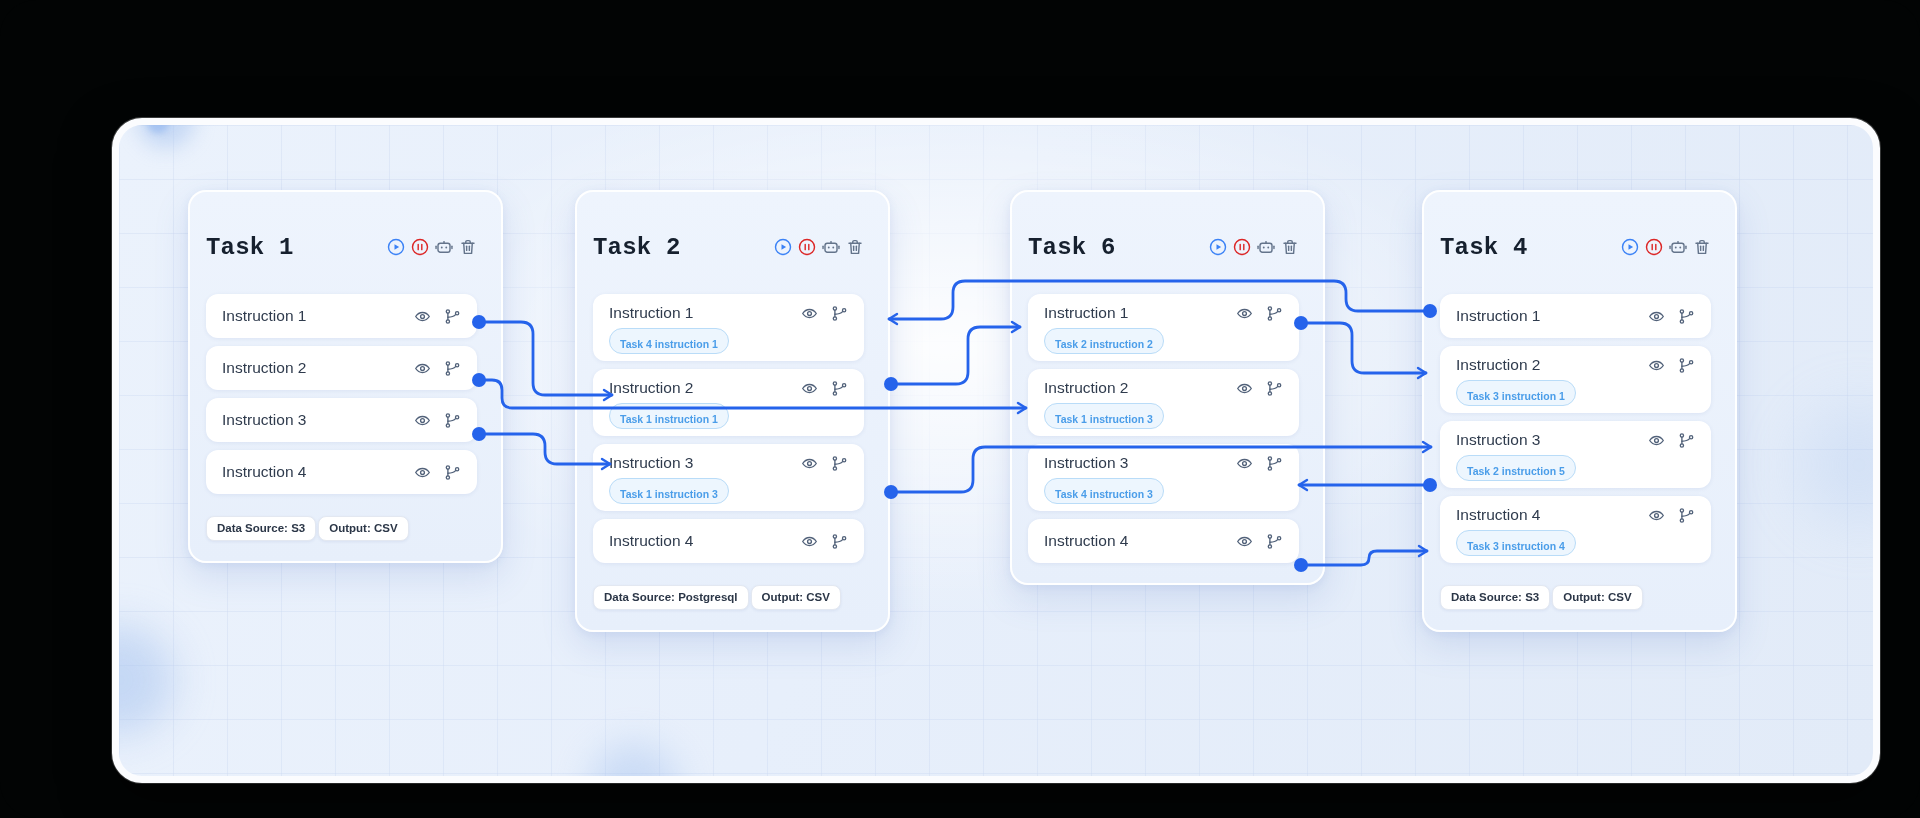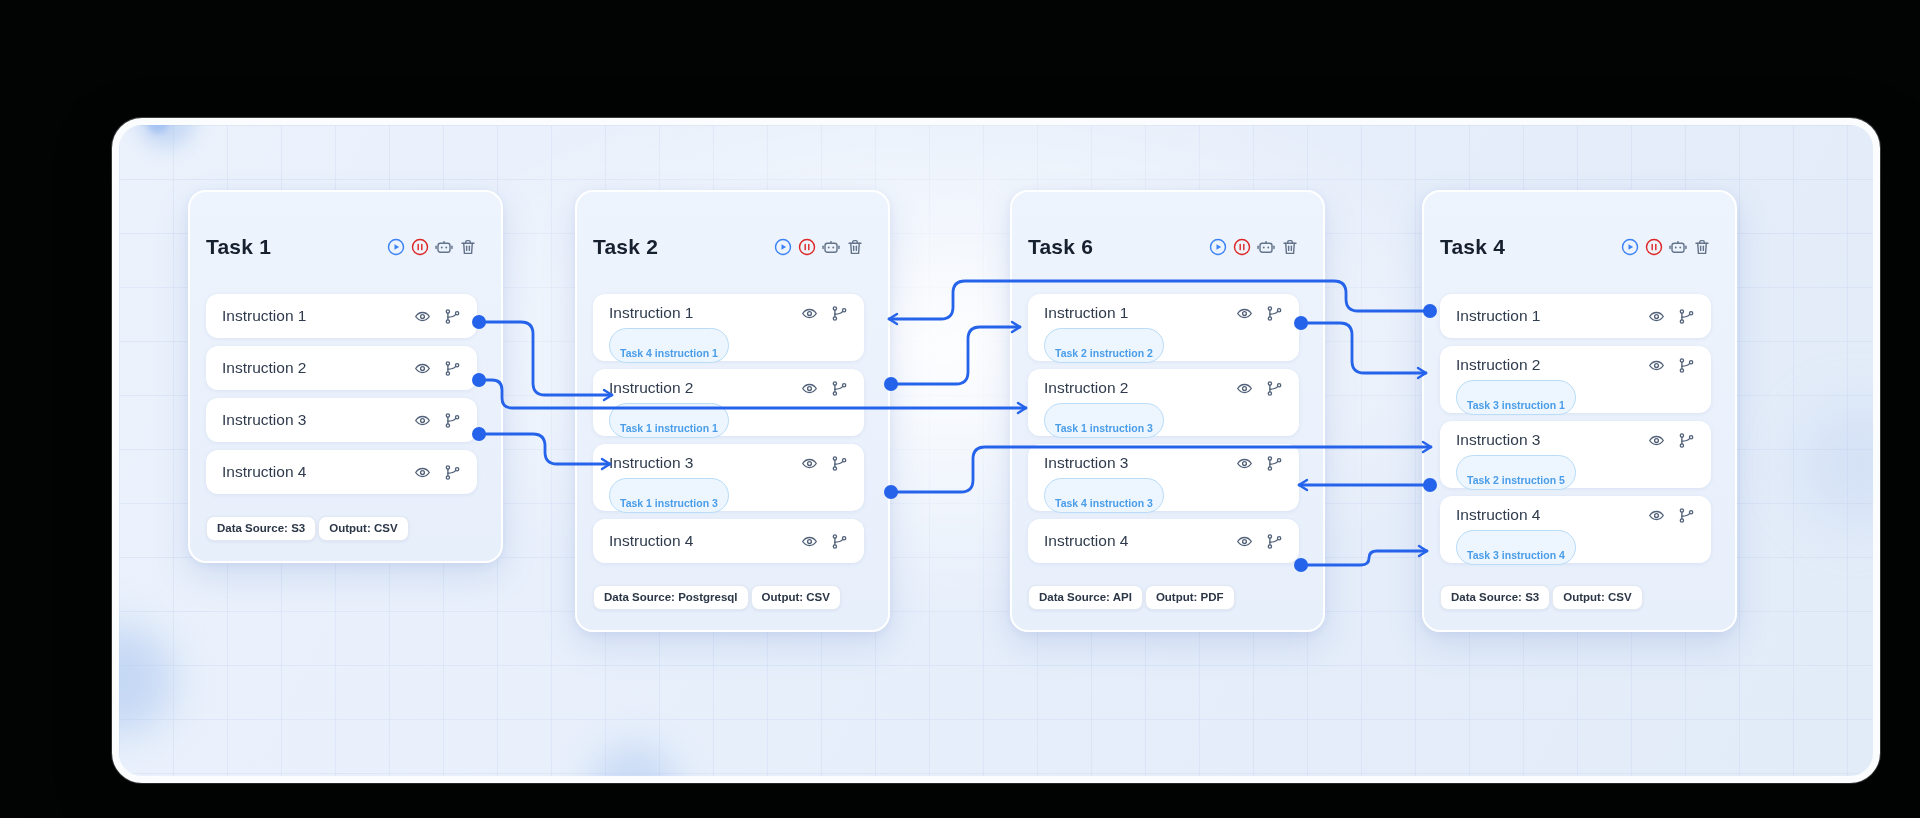--- a/index.html
+++ b/index.html
@@ -26,38 +26,38 @@
   .blob.b5{left:1680px;top:280px;width:120px;height:120px;filter:blur(30px);opacity:.25;}
 
   
   .task-card{position:absolute;width:315px;box-sizing:border-box;border-radius:18px;
     padding:42px 24px 20px 16px;
     background:linear-gradient(180deg,#eef4fd 0%,#e7effb 100%);
     border:2px solid rgba(255,255,255,.95);
     box-shadow:0 14px 34px rgba(96,128,197,.18),0 2px 8px rgba(96,128,197,.10);}
   .t0{left:188px;top:190px;} .t1{left:575px;top:190px;} .t2{left:1010px;top:190px;} .t3{left:1422px;top:190px;}
   .card-head{height:26px;margin-bottom:34px;display:flex;align-items:center;justify-content:space-between;}
-  .task-title{margin:0;font-size:21px;font-weight:700;color:#16202e;letter-spacing:.2px;}
+  .task-title{margin:0;font-size:24px;font-weight:700;color:#16202e;letter-spacing:.2px;font-family:Liberation Mono, monospace;}
   .head-actions{display:flex;align-items:center;gap:6px;}
   .hicon{display:inline-flex;width:18px;height:18px;cursor:pointer;}
   .hicon svg{width:100%;height:100%;}
   .ic-play{color:#3b82f6;} .ic-pause{color:#dc2626;} .ic-gray{color:#64748b;}
 
   .rows{display:flex;flex-direction:column;gap:8px;}
   .instr-row{background:#ffffff;border-radius:12px;padding:0 16px;box-sizing:border-box;
     box-shadow:0 1px 4px rgba(40,70,140,.08);display:flex;flex-direction:column;justify-content:center;}
   .instr-row.h-plain{height:44px;}
   .instr-row.h-badged{height:67px;justify-content:flex-start;padding-top:10px;}
   .instr-main{display:flex;align-items:center;justify-content:space-between;}
   .instr-label{font-size:15.5px;font-weight:500;color:#2f3b4d;}
   .row-icons{display:flex;align-items:center;gap:13px;color:#52627a;}
   .row-icons .ricon{display:inline-flex;width:17px;height:17px;cursor:pointer;}
   .row-icons svg{width:100%;height:100%;}
   .dep-badge{align-self:flex-start;margin-top:6px;font-size:10.5px;font-weight:600;color:#4a9de9;
-    background:#edf6fe;border:1px solid #b9dcf8;border-radius:999px;padding:18px 10px 3px;}
+    background:#edf6fe;border:1px solid #b9dcf8;border-radius:999px;padding:9px 10px 3px;}
 
   .meta-row{display:flex;gap:2px;margin-top:22px;}
   .meta-pill{font-size:11.5px;font-weight:600;color:#2b3647;background:#ffffff;border:1px solid #e3e8f1;
     border-radius:8px;padding:5px 10px 6px;box-shadow:0 1px 3px rgba(40,70,140,.08);}
 
   
   .wires{position:absolute;left:0;top:0;width:1920px;height:818px;pointer-events:none;z-index:6;}
 </style>
 </head>
 <body>
@@ -466,24 +466,20 @@
                     <circle cx="5.5" cy="5" r="2.3"></circle>
                     <circle cx="5.5" cy="19" r="2.3"></circle>
                     <circle cx="18.5" cy="7.5" r="2.3"></circle>
                     <line x1="5.5" y1="7.4" x2="5.5" y2="16.6"></line>
                     <path d="M5.5 13c5.6 0 8.6-1.1 10.9-3.6"></path>
                   </svg>
                 </span>
               </span>
             </div>
           </div>
-        </div>
-    <div class="meta-row">
-          <span class="meta-pill">Data Source: API</span>
-          <span class="meta-pill">Output: PDF</span>
         </div>
   </div>
       <div class="task-card t3">
     <div class="card-head">
       <h2 class="task-title">Task 4</h2>
       <div class="head-actions">
             <span class="hicon ic-play">
               <svg viewBox="0 0 24 24" fill="none" stroke="currentColor" stroke-width="1.9" stroke-linecap="round" stroke-linejoin="round">
                 <circle cx="12" cy="12" r="10"></circle>
                 <path d="M10 8.4l6.2 3.6-6.2 3.6z" fill="currentColor" stroke="none"></path>

